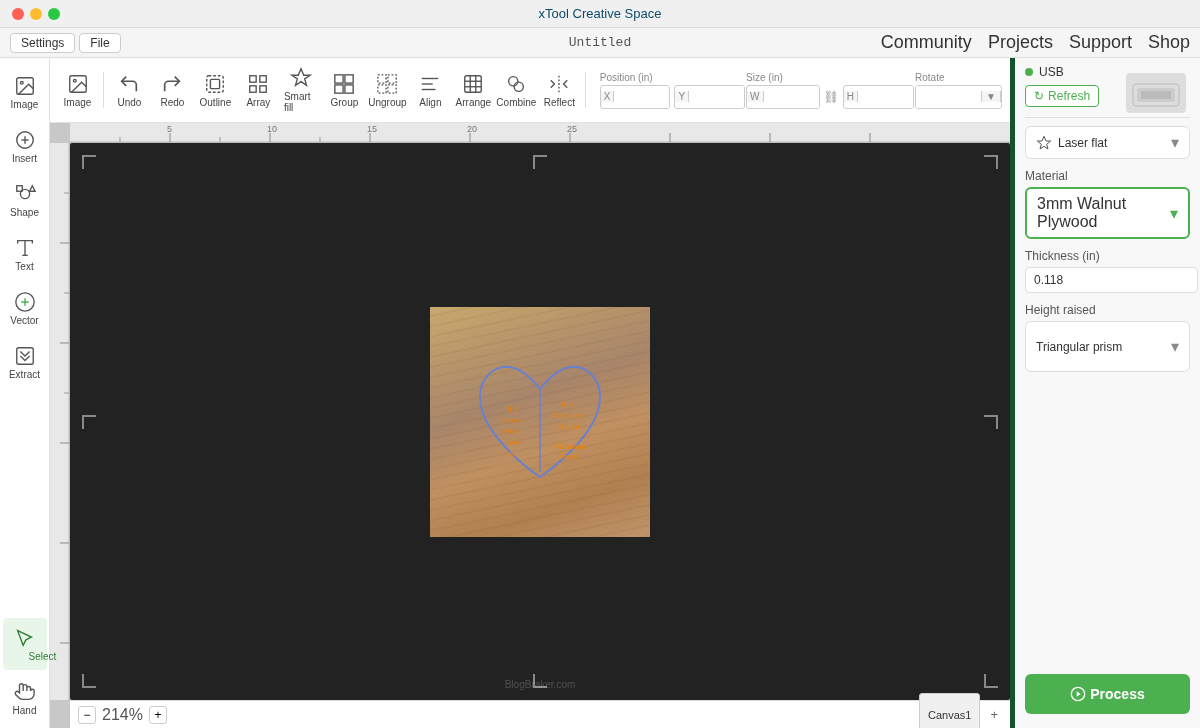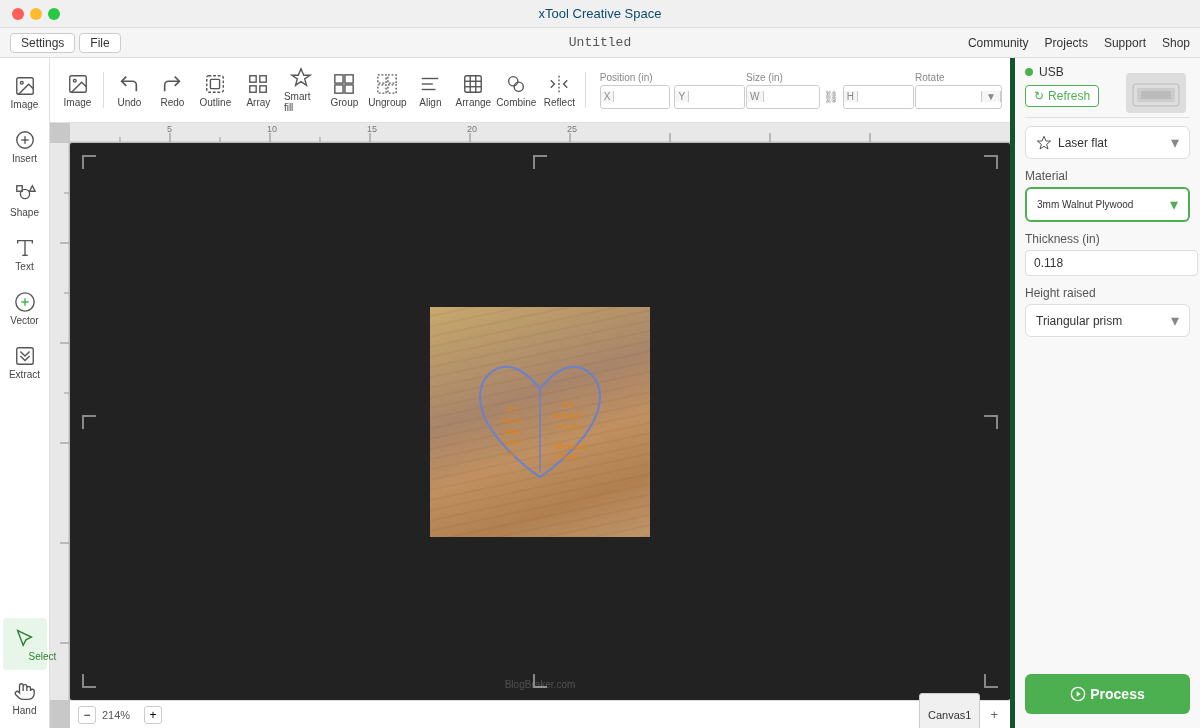--- a/index.html
+++ b/index.html
@@ -23,21 +23,21 @@
       position: absolute; top: 28px; left: 0; right: 0; height: 30px;
       background: #f5f5f5; border-bottom: 1px solid #ddd;
       display: flex; align-items: center; padding: 0 10px; gap: 4px; z-index: 100;
     }
     .menu-btn {
       padding: 2px 10px; font-size: 12px; color: #333; background: white;
       border: 1px solid #ccc; border-radius: 4px; cursor: pointer;
     }
     #menubar .center-title { position: absolute; left: 50%; transform: translateX(-50%); font-size: 13px; color: #555; font-family: Liberation Mono, monospace; }
     #menubar .right-links { position: absolute; right: 10px; display: flex; gap: 16px; }
-    .nav-link { font-size: 12px; color: #333; cursor: pointer; }
+    .nav-link { font-size: 18px; color: #333; cursor: pointer; }
     #main-toolbar {
       position: absolute; top: 58px; left: 50px; right: 1010px; height: 65px;
       background: white; border-bottom: 1px solid #e0e0e0;
       display: flex; align-items: center; gap: 4px; padding: 0 8px;
       z-index: 90;
       left: 50px; right: 0; width: calc(1200px - 50px - 190px);
     }
 
     .toolbar-item {
       display: flex; flex-direction: column; align-items: center; justify-content: center;
@@ -107,32 +107,32 @@
     }
     .laser-label { font-size: 12px; color: #333; display: flex; align-items: center; gap: 6px; }
 
     .panel-label { font-size: 12px; color: #555; margin-bottom: 4px; }
 
     .material-selector {
       display: flex; align-items: center; justify-content: space-between;
       background: white; border: 2px solid #4caf50; border-radius: 6px;
       padding: 6px 10px; margin-bottom: 10px; cursor: pointer;
     }
-    .material-text { font-size: 10px; color: #333; }
+    .material-text { font-size: 16px; color: #333; }
 
     .thickness-row { display: flex; gap: 6px; align-items: center; margin-bottom: 10px; }
     .thickness-input {
       flex: 1; border: 1px solid #ddd; border-radius: 4px;
       padding: 5px 8px; font-size: 12px; color: #333;
     }
 
     .height-selector {
       display: flex; align-items: center; justify-content: space-between;
       background: white; border: 1px solid #ddd; border-radius: 6px;
-      padding: 6px 10px; cursor: pointer;
+      padding: 15px 10px; cursor: pointer;
     }
     .height-text { font-size: 12px; color: #333; }
 
     .process-btn {
       position: absolute; bottom: 14px; left: 10px; right: 10px;
       background: #4caf50; color: white; border: none; border-radius: 6px;
       padding: 12px; font-size: 14px; font-weight: 600; cursor: pointer;
       display: flex; align-items: center; justify-content: center; gap: 4px;
     }
 
@@ -185,21 +185,21 @@
     
     .heart-design {
       position: absolute;
       top: 40px; left: 30px;
       width: 160px; height: 160px;
     }
     .heart-design svg {
       width: 100%; height: 100%;
     }
     .zoom-btn { width: 18px; height: 18px; border: 1px solid #ccc; border-radius: 3px; background: white; cursor: pointer; font-size: 12px; display: flex; align-items: center; justify-content: center; }
-    .zoom-level { font-size: 11px; color: #555; min-width: 36px; text-align: left; }
+    .zoom-level { font-size: 16px; color: #555; min-width: 36px; text-align: right; }
     .tab-item { font-size: 11px; color: #333; padding: 15px 8px; background: #f0f0f0; border: 1px solid #ccc; border-radius: 3px; cursor: pointer; }
     .add-tab { font-size: 13px; color: #666; cursor: pointer; padding: 0 4px; }
 
     
     #main-toolbar {
       left: 50px;
       width: calc(1200px - 50px - 190px);
       right: 190px;
     }
   </style>

